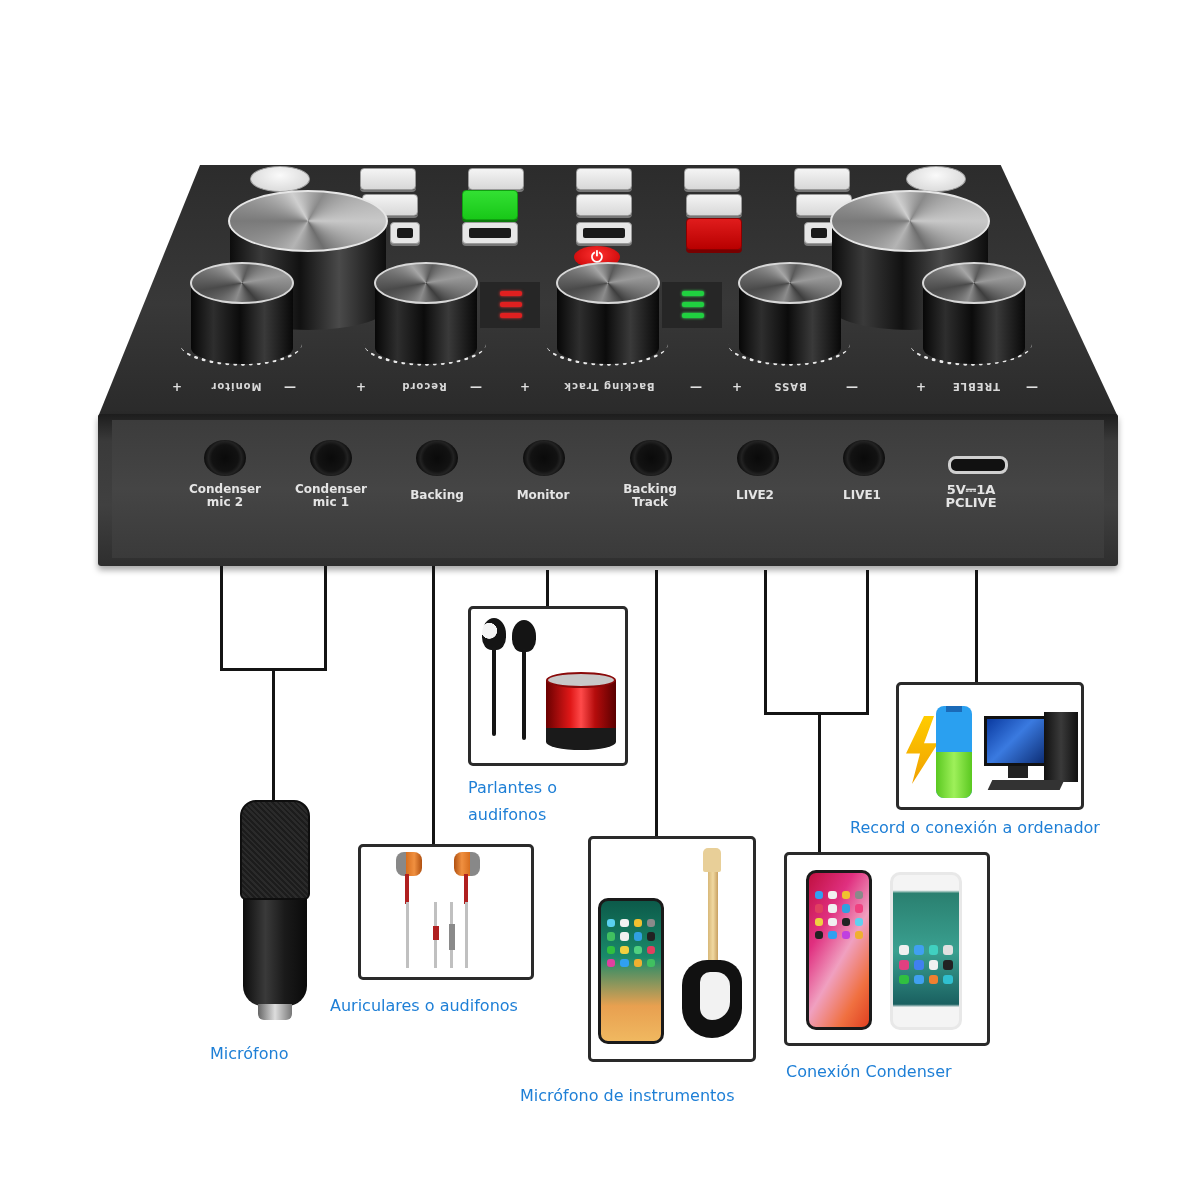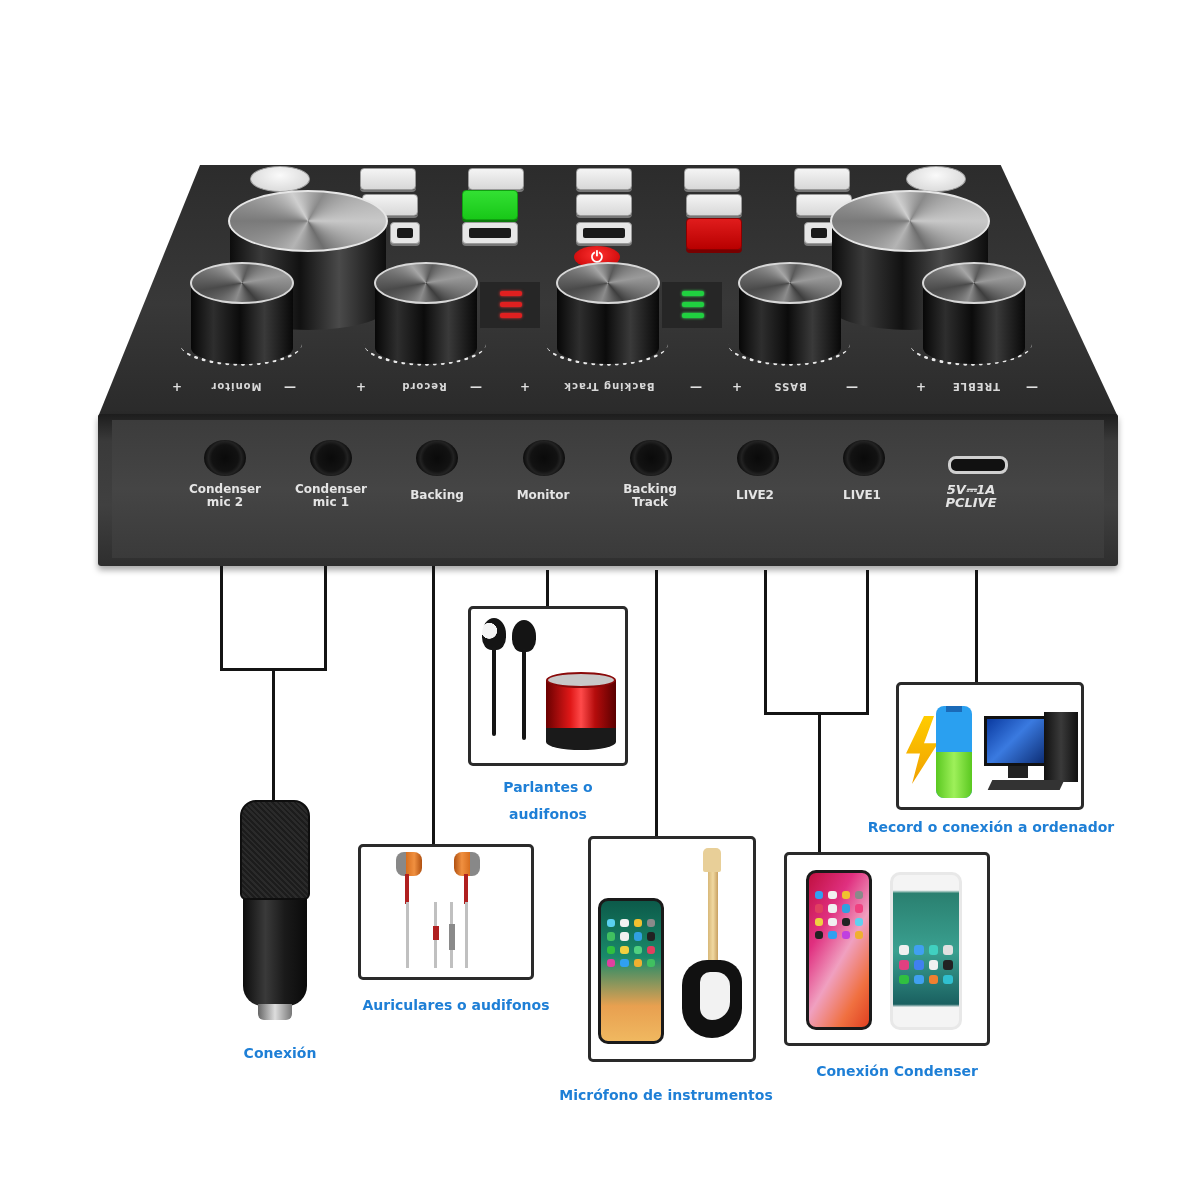--- a/index.html
+++ b/index.html
@@ -97,33 +97,33 @@
     background: radial-gradient(circle, #0a0a0a 0%, #121212 48%, #222 60%, #0c0c0c 75%, #2d2d2d 100%);
   }
   .usb {
     position: absolute; left: 948px; top: 456px; width: 60px; height: 18px; border-radius: 8px;
     border: 3px solid #d0d0d0; background: #111;
   }
   .jack-label {
     position: absolute; top: 483px; width: 110px; text-align: center;
     font-size: 12px; line-height: 13px; color: #e4e4e4; font-weight: bold; white-space: pre-line;
   }
-  .jack-label.big { font-size: 13px; font-style: italic; }
+  .jack-label.big { font-size: 13px; }
 
   
   .line-v { position: absolute; width: 3px; background: #141414; }
   .line-h { position: absolute; height: 3px; background: #141414; }
 
   
   .pic-box {
     position: absolute; border: 3px solid #2a2a2a; border-radius: 5px; background: #fff;
   }
   .caption {
     position: absolute; color: #1e7fd6; font-family: "DejaVu Sans", sans-serif;
-    font-weight: bold; font-size: 14px; text-align: center; line-height: 27px;
+    font-weight: normal; font-size: 16px; text-align: left; line-height: 27px;
   }
 
   
   .earbud { position: absolute; width: 24px; height: 32px; border-radius: 50% 50% 40% 40%; background: #141414; }
   .wire { position: absolute; width: 4px; background: #151515; border-radius: 2px; }
   .speaker {
     position: absolute; left: 546px; top: 672px; width: 70px; height: 78px;
   }
   .speaker .top { position: absolute; left: 0; top: 0; width: 70px; height: 16px; border-radius: 50%; background: #c8c8c8; border: 2px solid #8a0a0a; z-index: 2; }
   .speaker .mid { position: absolute; left: 0; top: 8px; width: 70px; height: 50px; background: linear-gradient(90deg, #6a0000, #e01818 35%, #ff4a4a 50%, #b50c0c 70%, #5a0000); }
@@ -314,21 +314,21 @@
     </div>
 </div>
 <div class="caption" style="left:468px;top:774px;width:160px;white-space:pre-line;">Parlantes o
 audifonos</div>
 
 <div class="mic">
   <div class="body"></div>
     <div class="head"></div>
     <div class="base"></div>
 </div>
-<div class="caption" style="left:210px;top:1040px;width:140px;">Conexión</div>
+<div class="caption" style="left:210px;top:1040px;width:140px;">Micrófono</div>
 
 <div class="pic-box" style="left:358px;top:844px;width:176px;height:136px;"></div>
 <div>
   <div class="iem" style="left:396px;top:852px;"></div>
   <div class="iem" style="left:454px;top:852px;transform:scaleX(-1);"></div>
   <div class="iem-red" style="left:405px;top:874px;height:30px;"></div>
   <div class="iem-red" style="left:464px;top:874px;height:30px;"></div>
   <div class="iem-wire" style="left:406px;top:902px;height:66px;"></div>
   <div class="iem-wire" style="left:465px;top:902px;height:66px;"></div>
   <div class="iem-wire" style="left:434px;top:902px;height:66px;"></div>

